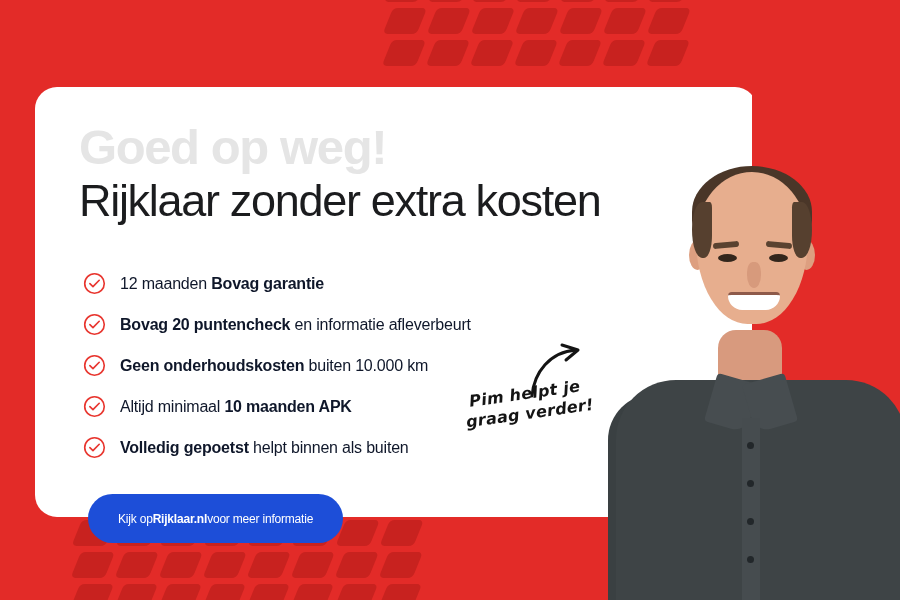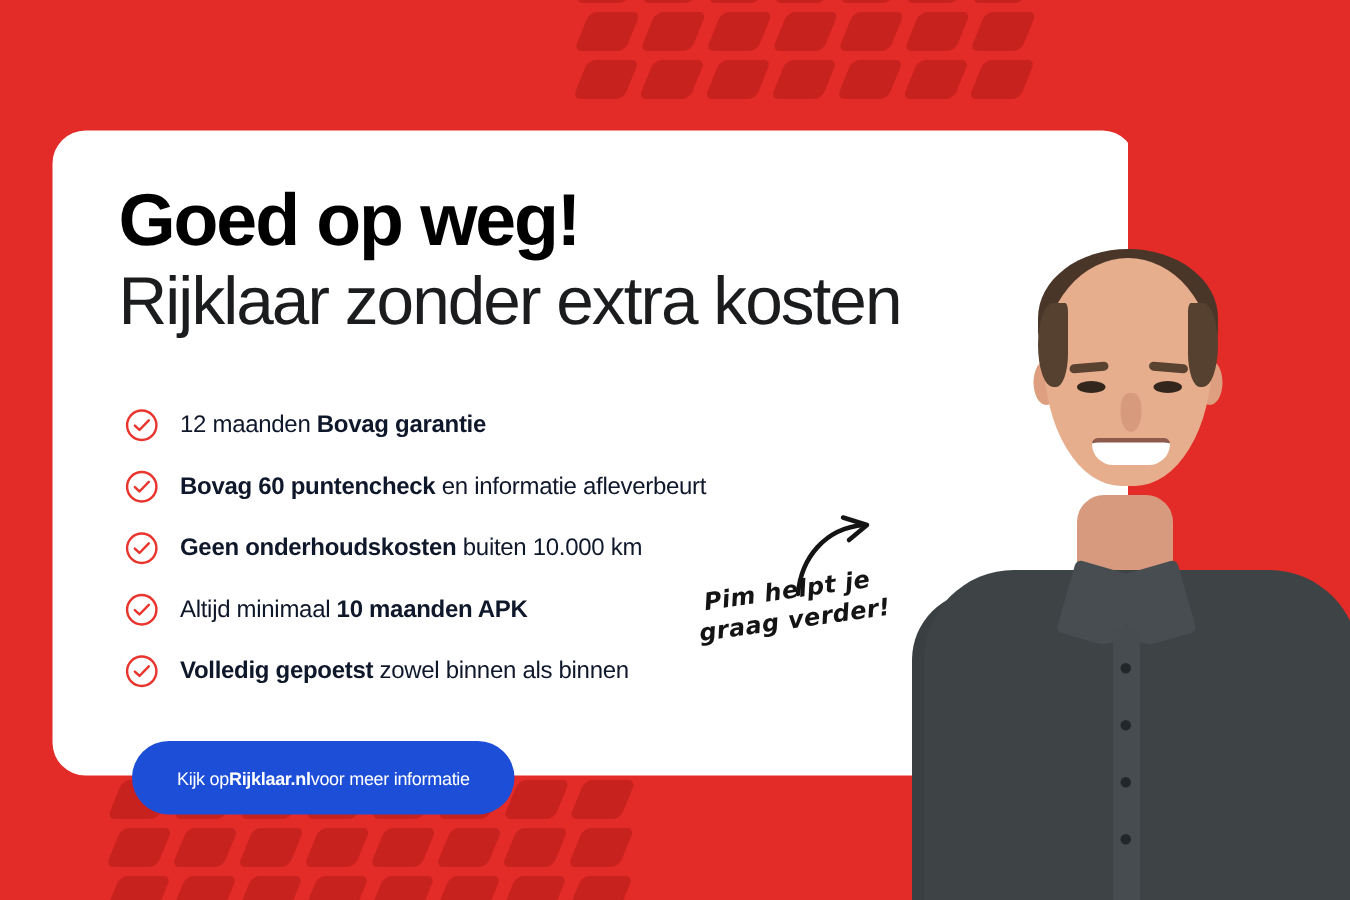--- a/index.html
+++ b/index.html
@@ -32,21 +32,21 @@
     border-radius: 22px;
   }
 
   
   .headline {
     position: absolute;
     left: 79px; top: 122px;
     font-size: 49px;
     font-weight: 700;
     letter-spacing: -1.4px;
-    color: #000000;
+    color: #e5e5e5;
     line-height: 1.05;
     white-space: nowrap;
   }
   .subhead {
     position: absolute;
     left: 79px; top: 177px;
     font-size: 45px;
     font-weight: 400;
     letter-spacing: -1.3px;
     color: #1B1C1E;
@@ -330,21 +330,21 @@
         <span>12 maanden </span><b>Bovag garantie</b><span></span>
       </div>
     </div>
 
     <div class="benefit">
       <svg class="check-icon" viewBox="0 0 24 24">
         <circle cx="12" cy="12" r="10.2" fill="none" stroke="#E8352E" stroke-width="1.7"></circle>
         <path d="M7.2 12.2 L10.4 15.3 L16.9 8.6" fill="none" stroke="#E8352E" stroke-width="1.7" stroke-linecap="round" stroke-linejoin="round"></path>
       </svg>
       <div class="benefit-text">
-        <span></span><b>Bovag 60 puntencheck</b><span> en informatie afleverbeurt</span>
+        <span></span><b>Bovag 20 puntencheck</b><span> en informatie afleverbeurt</span>
       </div>
     </div>
 
     <div class="benefit">
       <svg class="check-icon" viewBox="0 0 24 24">
         <circle cx="12" cy="12" r="10.2" fill="none" stroke="#E8352E" stroke-width="1.7"></circle>
         <path d="M7.2 12.2 L10.4 15.3 L16.9 8.6" fill="none" stroke="#E8352E" stroke-width="1.7" stroke-linecap="round" stroke-linejoin="round"></path>
       </svg>
       <div class="benefit-text">
         <span></span><b>Geen onderhoudskosten</b><span> buiten 10.000 km</span>
@@ -360,21 +360,21 @@
         <span>Altijd minimaal </span><b>10 maanden APK</b><span></span>
       </div>
     </div>
 
     <div class="benefit">
       <svg class="check-icon" viewBox="0 0 24 24">
         <circle cx="12" cy="12" r="10.2" fill="none" stroke="#E8352E" stroke-width="1.7"></circle>
         <path d="M7.2 12.2 L10.4 15.3 L16.9 8.6" fill="none" stroke="#E8352E" stroke-width="1.7" stroke-linecap="round" stroke-linejoin="round"></path>
       </svg>
       <div class="benefit-text">
-        <span></span><b>Volledig gepoetst</b><span> zowel binnen als binnen</span>
+        <span></span><b>Volledig gepoetst</b><span> helpt binnen als buiten</span>
       </div>
     </div>
 
   </div>
 
   <svg class="note-arrow" viewBox="0 0 64 56">
     <path d="M4 54 C6 30, 22 10, 48 8" fill="none" stroke="#141414" stroke-width="3" stroke-linecap="round"></path>
     <path d="M34 3 L50 8 L38 18" fill="none" stroke="#141414" stroke-width="3" stroke-linecap="round" stroke-linejoin="round"></path>
   </svg>
   <div class="note">

